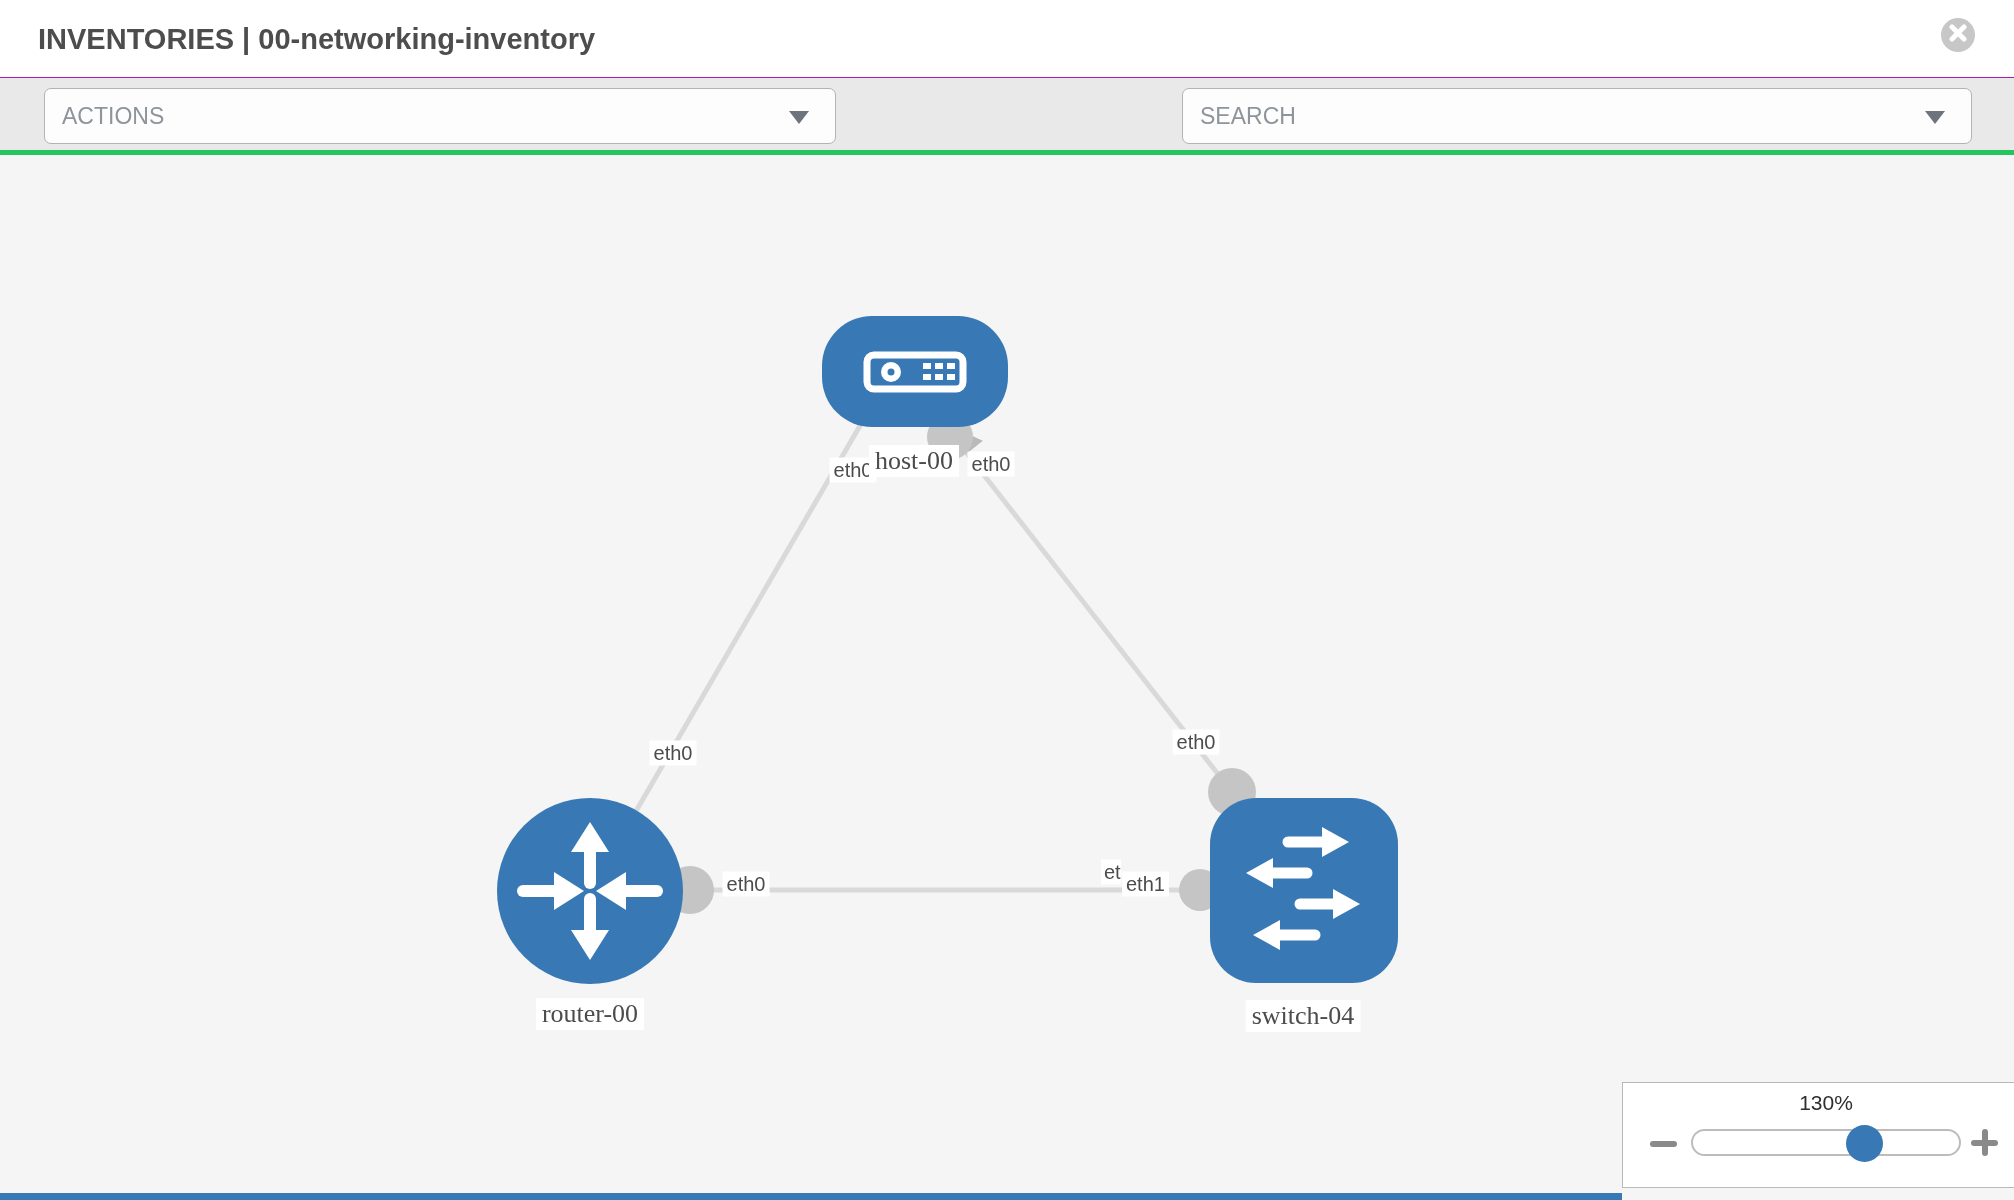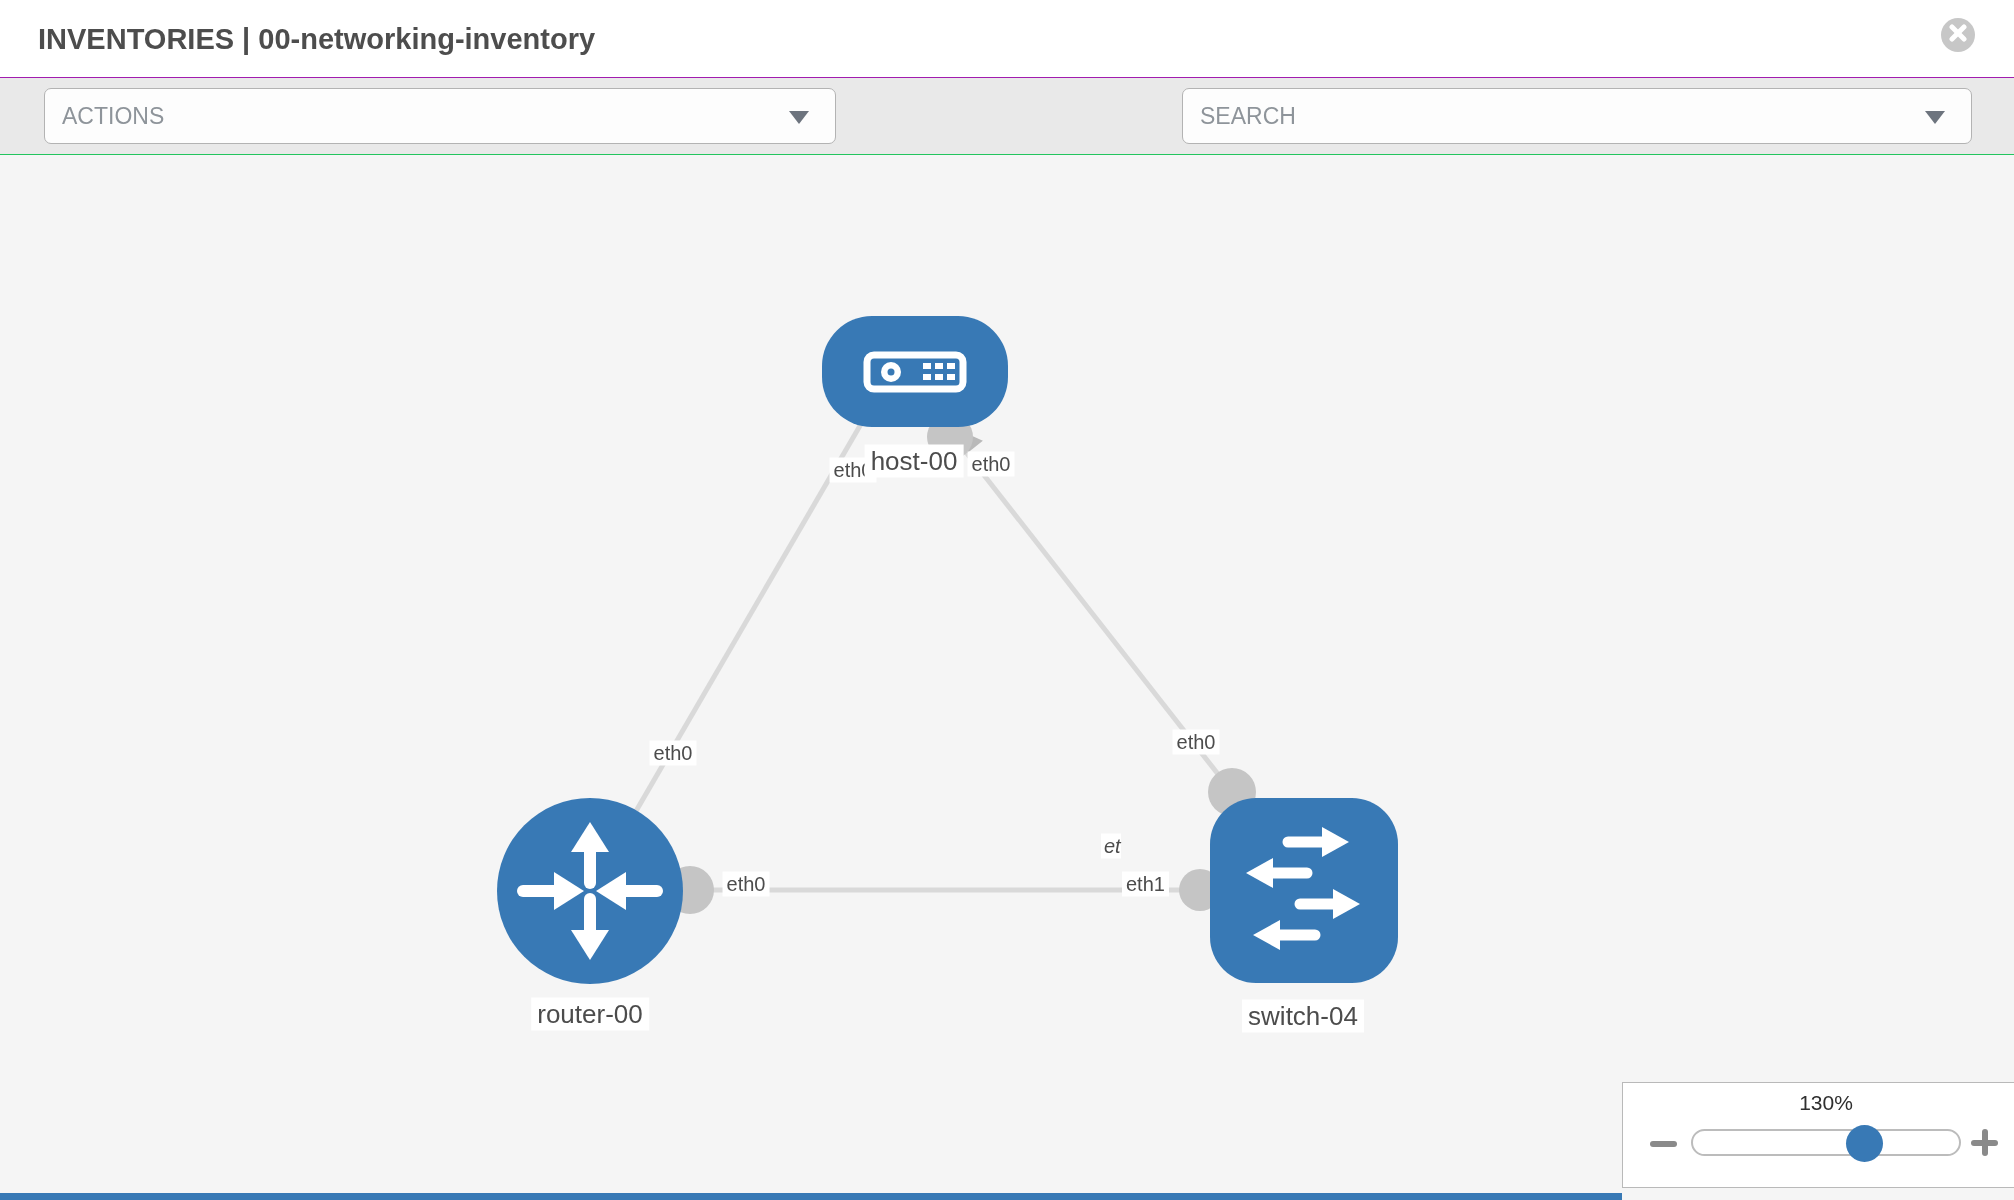--- a/index.html
+++ b/index.html
@@ -11,21 +11,21 @@
   .header { position:absolute; top:0; left:0; width:2014px; height:78px;
     background:#ffffff; border-bottom:1px solid #a21caf; }
   .page-title { position:absolute; left:38px; top:0; height:78px; display:flex;
     align-items:center; font-size:29px; font-weight:bold; color:#4d4d4d; white-space:nowrap; }
   .close-btn { position:absolute; left:1941px; top:18px; width:34px; height:34px;
     border-radius:50%; background:#c7c7c7; display:flex; align-items:center;
     justify-content:center; cursor:pointer; }
 
   
   .toolbar { position:absolute; top:78px; left:0; width:2014px; height:77px;
-    background:#e9e9e9; border-bottom:1px solid #22c55e; }
+    background:#e9e9e9; border-bottom:5px solid #22c55e; }
   .select { position:absolute; top:10px; height:56px; background:#fdfdfd;
     border:1px solid #b3b3b3; border-radius:7px; display:flex; align-items:center;
     cursor:pointer; }
   .select-actions { left:44px; width:792px; }
   .select-search { left:1182px; width:790px; }
   .select .sel-label { margin-left:17px; font-size:23px; color:#8e949a; }
   .caret { position:absolute; right:26px; top:22px; width:0; height:0;
     border-left:10px solid transparent; border-right:10px solid transparent;
     border-top:13px solid #6d747e; }
   .tool-icon { position:absolute; cursor:pointer; }
@@ -36,32 +36,32 @@
   .canvas { position:absolute; top:155px; left:0; width:2014px; height:1045px;
     background:#f5f5f5; }
   .links-svg { position:absolute; left:0; top:0; z-index:1; }
 
   .node { position:absolute; background:#3879b5; z-index:2; cursor:pointer; }
   .node-host { left:822px; top:161px; width:186px; height:111px; border-radius:50px; }
   .node-router { left:497px; top:643px; width:186px; height:186px; border-radius:50%; }
   .node-switch { left:1210px; top:643px; width:188px; height:185px; border-radius:46px; }
 
   .node-label { position:absolute; transform:translate(-50%,-50%); z-index:6;
-    background:#ffffff; color:#4c4c4c; font-size:26px; padding:1px 6px; white-space:nowrap; }
+    background:#ffffff; color:#4c4c4c; font-size:26px; padding:1px 6px; white-space:nowrap;font-family:Liberation Serif, serif; }
   .iface-label { position:absolute; transform:translate(-50%,-50%); z-index:5;
     background:#ffffff; color:#4c4c4c; font-size:20px; padding:1px 4px; white-space:nowrap; }
   .lbl-host   { left:914px;  top:306px; }
   .lbl-router { left:590px;  top:859px; }
   .lbl-switch { left:1303px; top:861px; }
   .if-l1-host   { left:853px;  top:315px; }
   .if-l1-router { left:673px;  top:598px; }
   .if-l2-host   { left:991px;  top:309px; }
   .if-l2-switch { left:1196px; top:587px; }
   .if-l3-router { left:746px;  top:729px; }
-  .if-l3-frag  { left:1101px; top:691px; transform:translate(0,-50%); padding:1px 0 1px 3px;font-style:italic; }
+  .if-l3-frag  { left:1101px; top:717px; transform:translate(0,-50%); padding:1px 0 1px 3px; }
   .if-l3-switch { left:1122px; top:729px; transform:translate(0,-50%); }
 
   .footer-strip { position:absolute; left:0; top:1038px; width:1622px; height:7px;
     background:#3879b5; z-index:3; }
 
   
   .zoom-panel { position:absolute; left:1622px; top:927px; width:393px; height:106px;
     background:#ffffff; border:1px solid #b9b9b9; z-index:10; }
   .zoom-level { position:absolute; left:68px; top:8px; width:270px; text-align:center;
     font-size:21px; color:#2f2f2f; }

